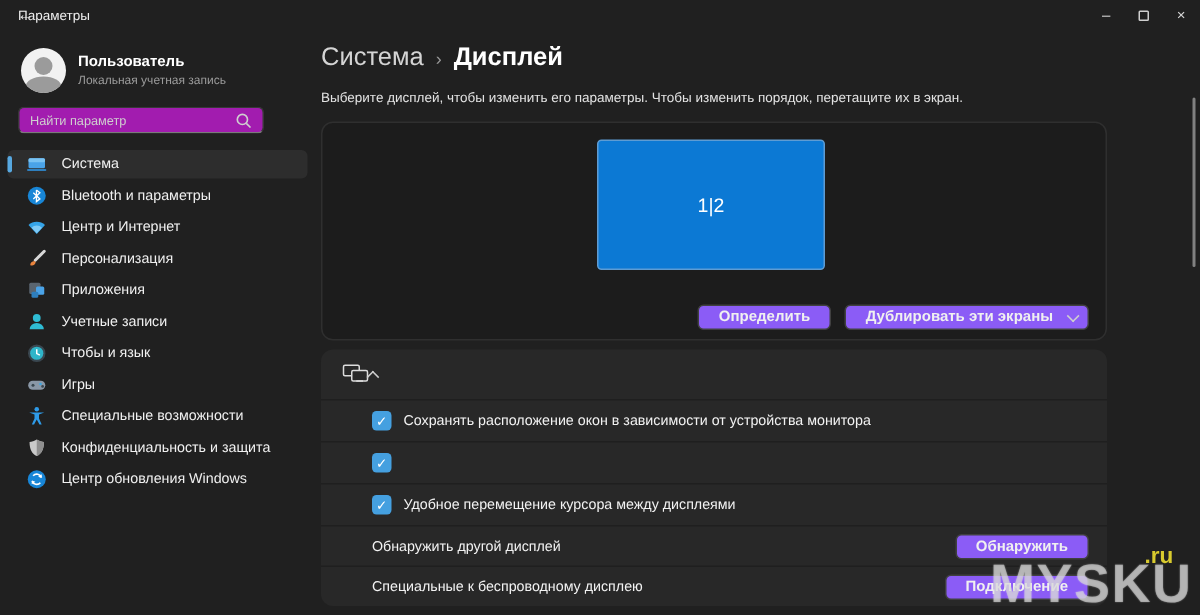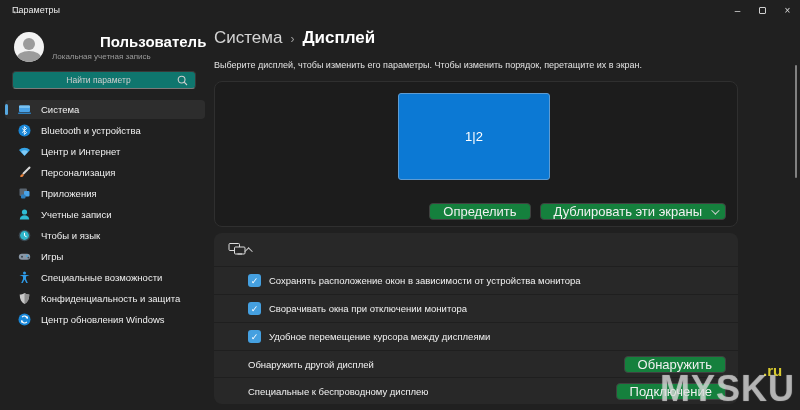--- a/index.html
+++ b/index.html
@@ -17,25 +17,25 @@
   .win-controls { position:absolute; right:0; top:0; height:20px; display:flex; }
   .win-btn { width:25px; height:20px; display:flex; align-items:center; justify-content:center; color:#d8d8d8; font-size:10px; }
   .restore-glyph { width:7px; height:7px; border:1px solid #cfcfcf; border-radius:1px; }
   
   .sidebar { position:absolute; left:0; top:20px; width:210px; height:390px; }
   .profile { position:absolute; left:14px; top:12px; display:flex; align-items:center; }
   .avatar { width:30px; height:30px; border-radius:50%; background:#f2f2f2; position:relative; overflow:hidden; flex:0 0 auto; }
   .avatar .head { position:absolute; left:9px; top:6px; width:12px; height:12px; border-radius:50%; background:#9b9b9b; }
   .avatar .body { position:absolute; left:3px; top:19px; width:24px; height:14px; border-radius:50%; background:#9b9b9b; }
   .profile-text { margin-left:8px; }
-  .profile-name { font-size:15px; font-weight:bold; color:#fff;margin-left:48px; }
+  .profile-name { font-size:10px; font-weight:bold; color:#fff; }
   .profile-sub { font-size:8px; color:#9b9b9b; margin-top:2px; }
-  .searchbox { position:absolute; left:12px; top:51px; width:184px; height:18px; background:#0f766e;
+  .searchbox { position:absolute; left:12px; top:51px; width:164px; height:18px; background:#a21caf;
     border:1px solid #383838; border-bottom:1px solid #7a7a7a; border-radius:4px;
-    display:flex; align-items:center; padding:0 7px;text-align:center; }
+    display:flex; align-items:center; padding:0 7px; }
   .searchbox .ph { color:#cfcfcf; font-size:8.5px; flex:1; }
   .nav { position:absolute; left:5px; top:80px; width:200px; }
   .nav-item { position:relative; height:19px; margin-bottom:2px; display:flex; align-items:center; border-radius:4px; padding-left:12px; }
   .nav-item.selected { background:#2d2d2d; }
   .nav-item.selected::before { content:""; position:absolute; left:0; top:4px; width:3px; height:11px; border-radius:2px; background:#57a8e0; }
   .nav-ico { width:14px; height:14px; display:flex; align-items:center; justify-content:center; flex:0 0 auto; }
   .nav-label { margin-left:10px; font-size:9.5px; color:#f0f0f0; white-space:nowrap; }
   
   .main { position:absolute; left:214px; top:20px; width:524px; }
   .breadcrumb { position:absolute; left:0; top:8px; display:flex; align-items:baseline; }
@@ -43,22 +43,22 @@
   .crumb-sep { font-size:12px; color:#9b9b9b; margin:0 8px; }
   .crumb-current { font-size:17px; font-weight:bold; color:#fff; }
   .page-desc { position:absolute; left:0; top:40px; font-size:9px; color:#e2e2e2; }
   
   .preview-card { position:absolute; left:0; top:61px; width:524px; height:146px; background:#1c1c1c;
     border:1px solid #2f2f2f; border-radius:8px; }
   .monitor { position:absolute; left:183px; top:11px; width:152px; height:87px; background:#0c79d4;
     border:1px solid #5e9cd3; border-radius:3px; display:flex; align-items:center; justify-content:center; }
   .monitor-label { color:#fff; font-size:13px; }
   .preview-actions { position:absolute; right:11px; bottom:6px; display:flex; gap:9px; }
-  .btn { height:17px; background:#15803d; border:1px solid #404040; border-radius:4px;
-    color:#f0f0f0; font-size:13px; display:flex; align-items:center; justify-content:center; padding:0 13px; white-space:nowrap; }
+  .btn { height:17px; background:#8b5cf6; border:1px solid #404040; border-radius:4px;
+    color:#f0f0f0; font-size:10px; display:flex; align-items:center; justify-content:center; padding:0 13px; white-space:nowrap;font-weight:bold; }
   .btn.split { padding-right:8px; }
   .chev { width:6px; height:6px; border-right:1px solid #cfcfcf; border-bottom:1px solid #cfcfcf; display:inline-block; }
   .chev.down { transform:rotate(45deg) translateY(-2px); margin-left:9px; }
   .chev.up { transform:rotate(-135deg) translateY(-2px); }
   
   .section-card { position:absolute; left:0; top:213px; width:524px; height:171px; background:#282828;
     border-radius:8px; overflow:hidden; }
   .sec-header { height:33px; display:flex; align-items:center; padding:0 14px; }
   .sec-titles { margin-left:16px; flex:1; }
   .sec-title { font-size:9.5px; color:#fff; }
@@ -127,21 +127,21 @@
       </span>
       <span class="nav-label">Система</span>
     </div>
     <div class="nav-item">
       <span class="nav-ico">
         <svg width="13" height="13" viewBox="0 0 13 13">
             <circle cx="6.5" cy="6.5" r="6" fill="#1886d7"></circle>
             <path d="M6.3 2.6 L8.6 4.5 L4.2 8.6 M4.2 4.5 L8.6 8.6 L6.3 10.4 L6.3 2.6" fill="none" stroke="#fff" stroke-width="0.9"></path>
           </svg>
       </span>
-      <span class="nav-label">Bluetooth и устройства</span>
+      <span class="nav-label">Bluetooth и параметры</span>
     </div>
     <div class="nav-item">
       <span class="nav-ico">
         <svg width="13" height="13" viewBox="0 0 13 13">
             <path d="M1 5 A8 8 0 0 1 12 5 L6.5 11 Z" fill="#35a4e8"></path>
             <path d="M3 6.8 A5 5 0 0 1 10 6.8 L6.5 10.5 Z" fill="#7fcaf5"></path>
           </svg>
       </span>
       <span class="nav-label">Центр и Интернет</span>
     </div>
@@ -259,21 +259,20 @@
       </span>
       <span class="chev up"></span>
     </div>
 
     <div class="row chk-row">
       <span class="checkbox">✓</span>
       <span class="chk-label">Сохранять расположение окон в зависимости от устройства монитора</span>
     </div>
     <div class="row chk-row">
       <span class="checkbox">✓</span>
-      <span class="chk-label">Сворачивать окна при отключении монитора</span>
     </div>
     <div class="row chk-row">
       <span class="checkbox">✓</span>
       <span class="chk-label">Удобное перемещение курсора между дисплеями</span>
     </div>
 
     <div class="row act-row">
       <span class="act-label">Обнаружить другой дисплей</span>
       <span class="btn">Обнаружить</span>
     </div>

